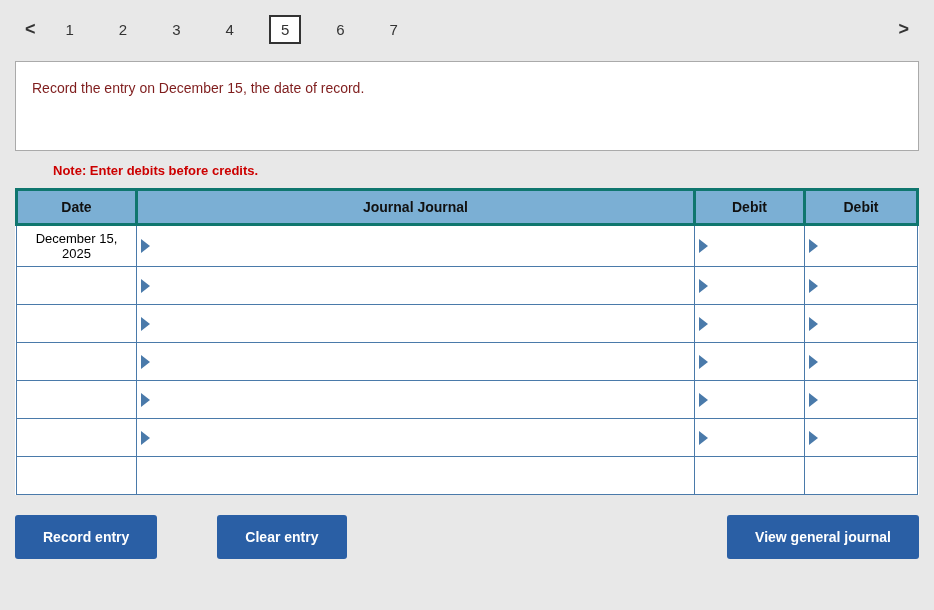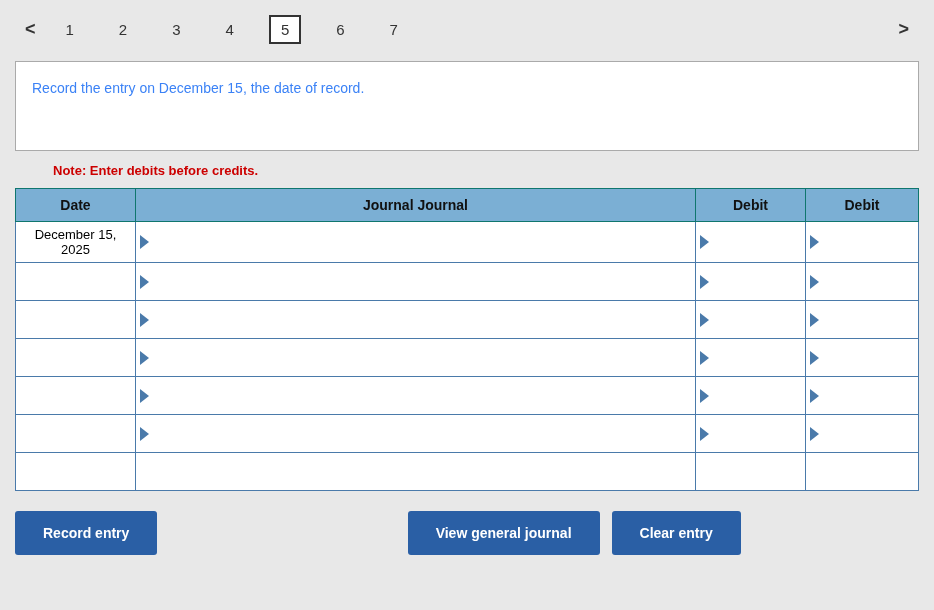--- a/index.html
+++ b/index.html
@@ -55,40 +55,40 @@
       font-weight: normal;
     }
     
     .instruction-box {
       border: 1px solid #aaa;
       background: white;
       padding: 18px 16px;
       margin-bottom: 12px;
       min-height: 90px;
       font-size: 14px;
-      color: #3b82f6;
+      color: #7f1d1d;
     }
     
     .note {
       color: #cc0000;
       font-size: 13px;
       margin-bottom: 10px;
       font-weight: bold;
       padding-left: 38px;
     }
     
     .journal-table {
       width: 100%;
       border-collapse: collapse;
       background: white;
       margin-bottom: 20px;
     }
     .journal-table th {
       background: #7bafd4;
-      border: 1px solid #0f766e;
+      border: 3px solid #0f766e;
       padding: 8px 6px;
       text-align: center;
       font-weight: bold;
       font-size: 14px;
       color: #111;
     }
     .journal-table td {
       border: 1px solid #4a7aaa;
       padding: 5px 6px;
       font-size: 13px;
@@ -120,21 +120,21 @@
       border-left: 9px solid #4a7aaa;
       position: absolute;
       left: 4px;
       top: 50%;
       transform: translateY(-50%);
     }
     
     .buttons-row {
       display: flex;
       align-items: center;
-      gap: 12px;
+      gap: 0;
       margin-top: 5px;
     }
     .btn {
       background: #2a5fa5;
       color: white;
       border: none;
       padding: 14px 28px;
       font-size: 14px;
       font-weight: bold;
       cursor: pointer;
@@ -255,16 +255,16 @@
         <td class="col-date"></td>
         <td class="col-journal"></td>
         <td class="col-debit"></td>
         <td class="col-credit"></td>
       </tr>
     </tbody>
   </table>
 
   <div class="buttons-row">
     <button class="btn btn-record">Record entry</button>
+    <button class="btn btn-clear">Clear entry</button>
     <button class="btn btn-view">View general journal</button>
-    <button class="btn btn-clear">Clear entry</button>
   </div>
 </div>
 
 </body></html>

